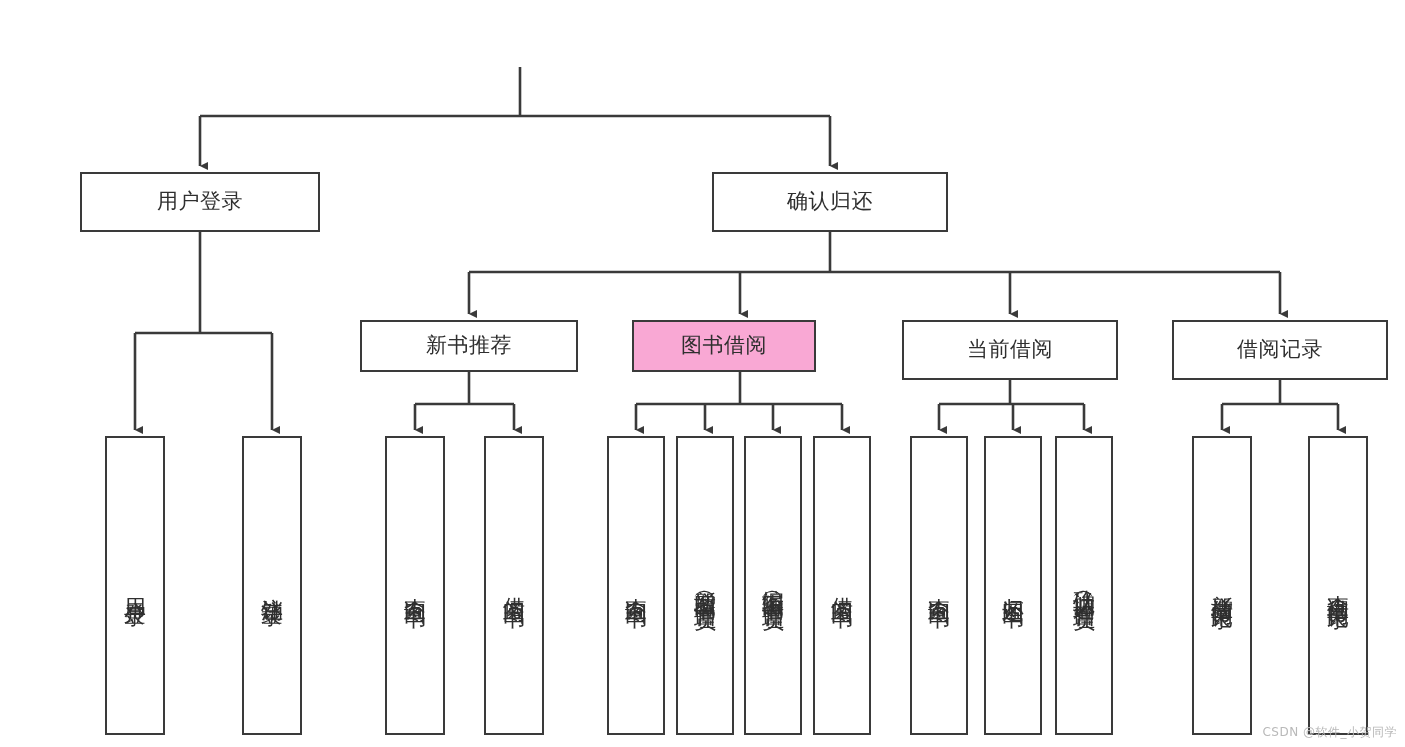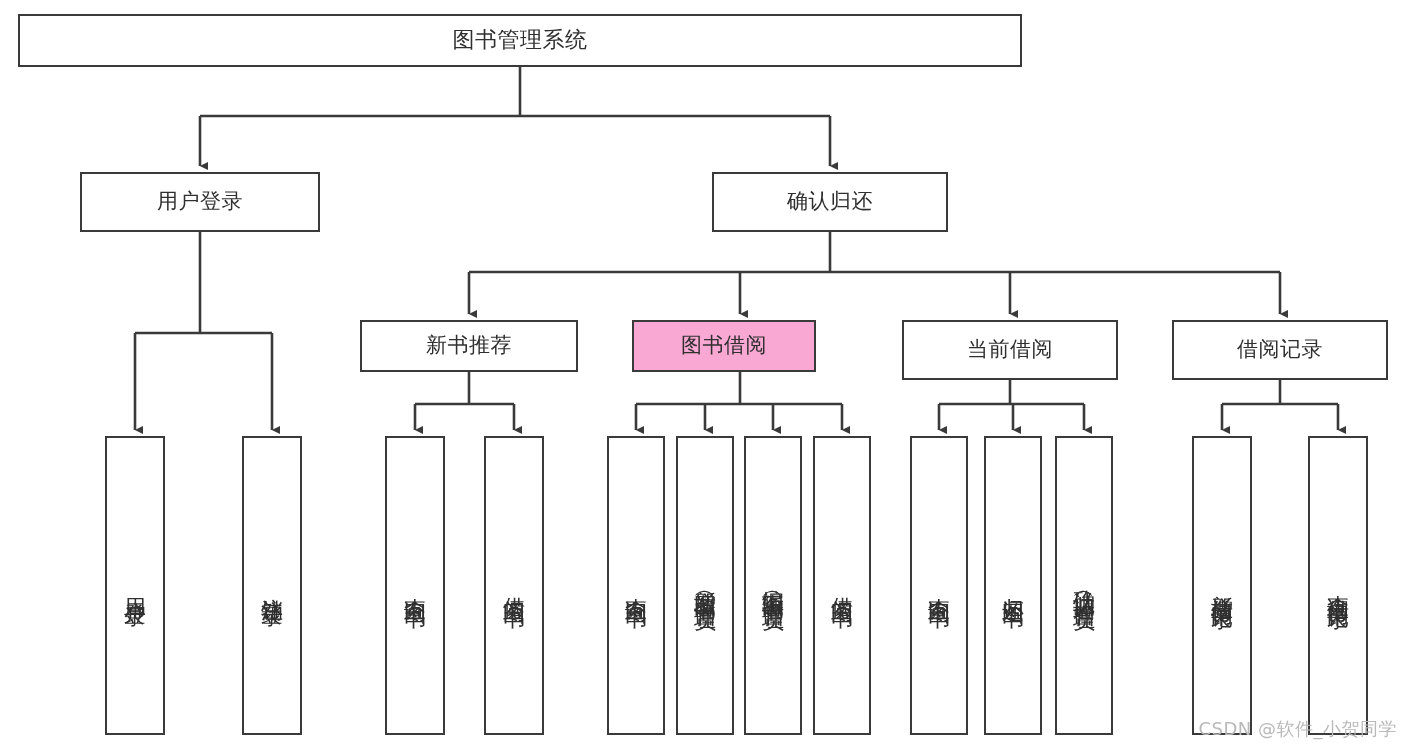--- a/index.html
+++ b/index.html
@@ -57,21 +57,21 @@
     font-size: 22px;
     line-height: 1.28;
     letter-spacing: 3px;
     white-space: normal;
     max-height: 100%;
   }
   #watermark {
     position: absolute;
     right: 8px;
     bottom: 6px;
-    font-size: 18px;
+    font-size: 12px;
     color: #b9b9b9;
     letter-spacing: 0.5px;
     white-space: nowrap;
     font-family: "DejaVu Sans", "Liberation Sans", sans-serif;
   }
 </style>
 </head>
 <body>
 
 <div id="diagram-root" style="background: rgb(255, 255, 255);">
@@ -120,23 +120,20 @@
       <line x1="1013" y1="404" x2="1013" y2="430" marker-end="url(#arrowhead)"></line>
       <line x1="1084" y1="404" x2="1084" y2="430" marker-end="url(#arrowhead)"></line>
 
       <line x1="1280" y1="372" x2="1280" y2="404"></line>
       <line x1="1222" y1="404" x2="1338" y2="404"></line>
       <line x1="1222" y1="404" x2="1222" y2="430" marker-end="url(#arrowhead)"></line>
       <line x1="1338" y1="404" x2="1338" y2="430" marker-end="url(#arrowhead)"></line>
     </g>
   </svg>
 
-  <div class="node-box node-root" style="left: 18px; top: 14px; width: 1004px; height: 53px; border-color: rgb(58, 58, 58); background: rgb(255, 255, 255);">
-    <span class="node-label" style="color: rgb(47, 47, 47);">图书管理系统</span>
-  </div>
 
   <div class="node-box node-level1" style="left: 80px; top: 172px; width: 240px; height: 60px; border-color: rgb(58, 58, 58); background: rgb(255, 255, 255);">
     <span class="node-label" style="color: rgb(47, 47, 47);">用户登录</span>
   </div>
   <div class="node-box node-level1" style="left: 712px; top: 172px; width: 236px; height: 60px; border-color: rgb(58, 58, 58); background: rgb(255, 255, 255);">
     <span class="node-label" style="color: rgb(47, 47, 47);">确认归还</span>
   </div>
 
   <div class="node-box node-level2" style="left: 360px; top: 320px; width: 218px; height: 52px; border-color: rgb(58, 58, 58); background: rgb(255, 255, 255);">
     <span class="node-label" style="color: rgb(47, 47, 47); text-align: right;">新书推荐</span>

